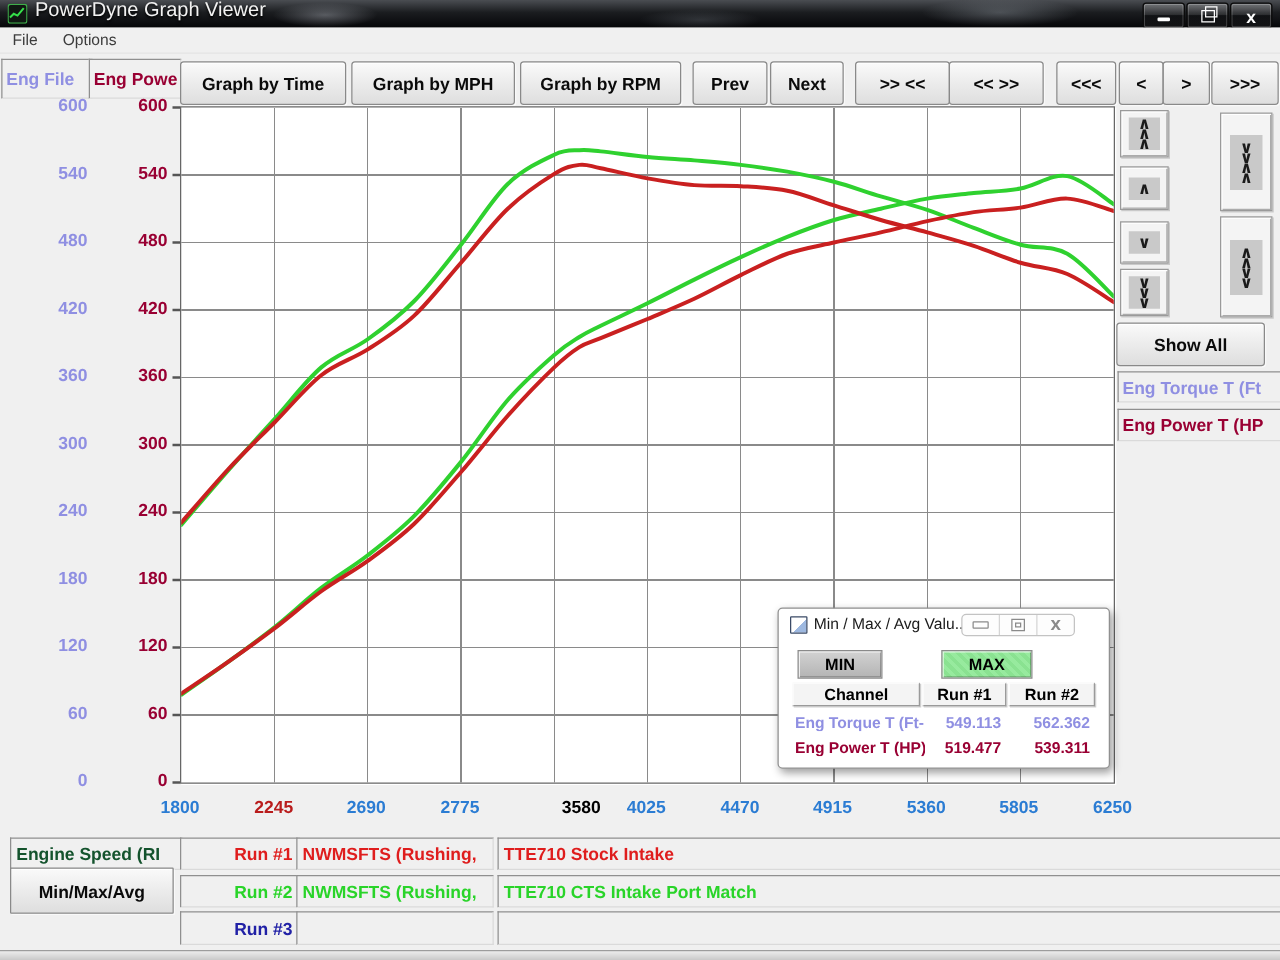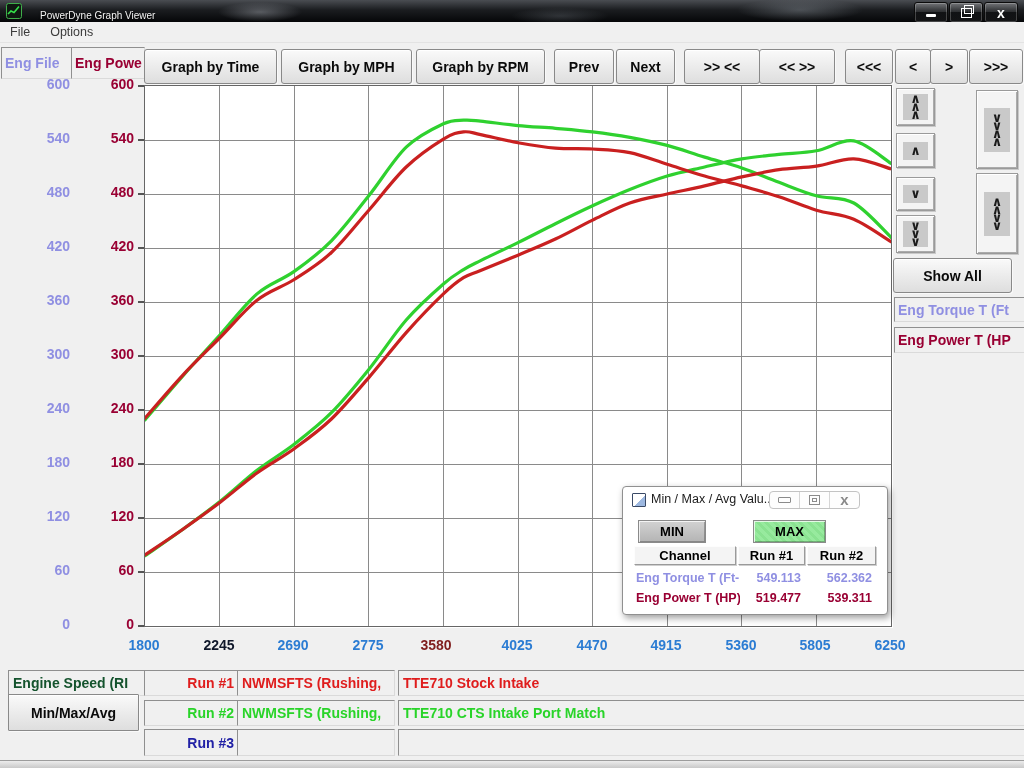--- a/index.html
+++ b/index.html
@@ -8,22 +8,22 @@
 
   
   .titlebar{position:absolute;left:0;top:0;width:1024px;height:22px;
     background:
       radial-gradient(60px 14px at 260px 12px,rgba(210,215,225,.35),rgba(0,0,0,0) 70%),
       radial-gradient(90px 16px at 800px 10px,rgba(190,200,210,.30),rgba(0,0,0,0) 70%),
       radial-gradient(70px 12px at 560px 16px,rgba(160,170,180,.22),rgba(0,0,0,0) 70%),
       linear-gradient(#4a4d52,#1b1d20 45%,#050608);
     border-bottom:1px solid #000;}
   .app-icon{position:absolute;left:6px;top:3px;width:16px;height:16px;}
-  .title-text{position:absolute;left:28px;top:10px;font-size:10px;color:#f2f2f2;
-    text-shadow:0 1px 2px #000;margin-left:12px;}
+  .title-text{position:absolute;left:28px;top:0;font-size:16px;color:#f2f2f2;
+    text-shadow:0 1px 2px #000;}
   .winbtns{position:absolute;right:6px;top:2px;display:flex;}
   .winbtn{width:32px;height:19px;margin-left:1px;border:1px solid #0b0b0b;border-radius:3px;
     background:linear-gradient(rgba(255,255,255,.28),rgba(255,255,255,.10) 45%,rgba(0,0,0,.25) 50%,rgba(60,60,60,.25));
     box-shadow:inset 0 0 0 1px rgba(255,255,255,.22);display:flex;align-items:center;justify-content:center;}
   .glyph-min{width:10px;height:3px;background:#fff;border-radius:1px;margin-top:6px;}
   .glyph-restore{width:9px;height:8px;border:1px solid #fff;position:relative;background:transparent;}
   .glyph-restore:before{content:"";position:absolute;left:2px;top:-4px;width:8px;height:7px;border:1px solid #fff;}
   .glyph-close{color:#fff;font-size:14px;font-weight:bold;line-height:14px;}
 
   
@@ -309,23 +309,23 @@
     <div class="ytick-t" style="left: 0px; top: 184px; color: rgb(143, 143, 226);">480</div>
     <div class="ytick-p" style="left: 74px; top: 184px; color: rgb(153, 0, 51);">480</div>
     <div class="ydash" style="left: 138px; top: 193px; background: rgb(85, 85, 85);"></div>
     <div class="ytick-t" style="left: 0px; top: 130px; color: rgb(143, 143, 226);">540</div>
     <div class="ytick-p" style="left: 74px; top: 130px; color: rgb(153, 0, 51);">540</div>
     <div class="ydash" style="left: 138px; top: 139px; background: rgb(85, 85, 85);"></div>
     <div class="ytick-t" style="left: 0px; top: 76px; color: rgb(143, 143, 226);">600</div>
     <div class="ytick-p" style="left: 74px; top: 76px; color: rgb(153, 0, 51);">600</div>
     <div class="ydash" style="left: 138px; top: 85px; background: rgb(85, 85, 85);"></div>
     <div class="xtick" style="left: 109px; top: 637px; color: rgb(43, 124, 211);">1800</div>
-    <div class="xtick" style="left: 184px; top: 637px; color: #0f172a;">2245</div>
+    <div class="xtick" style="left: 184px; top: 637px; color: #b91c1c;">2245</div>
     <div class="xtick" style="left: 258px; top: 637px; color: rgb(43, 124, 211);">2690</div>
     <div class="xtick" style="left: 333px; top: 637px; color: rgb(43, 124, 211);">2775</div>
-    <div class="xtick" style="left: 401px; top: 637px; color: #7f1d1d;">3580</div>
+    <div class="xtick" style="left: 430px; top: 637px; color: #000000;">3580</div>
     <div class="xtick" style="left: 482px; top: 637px; color: rgb(43, 124, 211); text-align: center;">4025</div>
     <div class="xtick" style="left: 557px; top: 637px; color: rgb(43, 124, 211);">4470</div>
     <div class="xtick" style="left: 631px; top: 637px; color: rgb(43, 124, 211);">4915</div>
     <div class="xtick" style="left: 706px; top: 637px; color: rgb(43, 124, 211);">5360</div>
     <div class="xtick" style="left: 780px; top: 637px; color: rgb(43, 124, 211);">5805</div>
     <div class="xtick" style="left: 855px; top: 637px; color: rgb(43, 124, 211);">6250</div>
   </div>
 
 </body></html>

